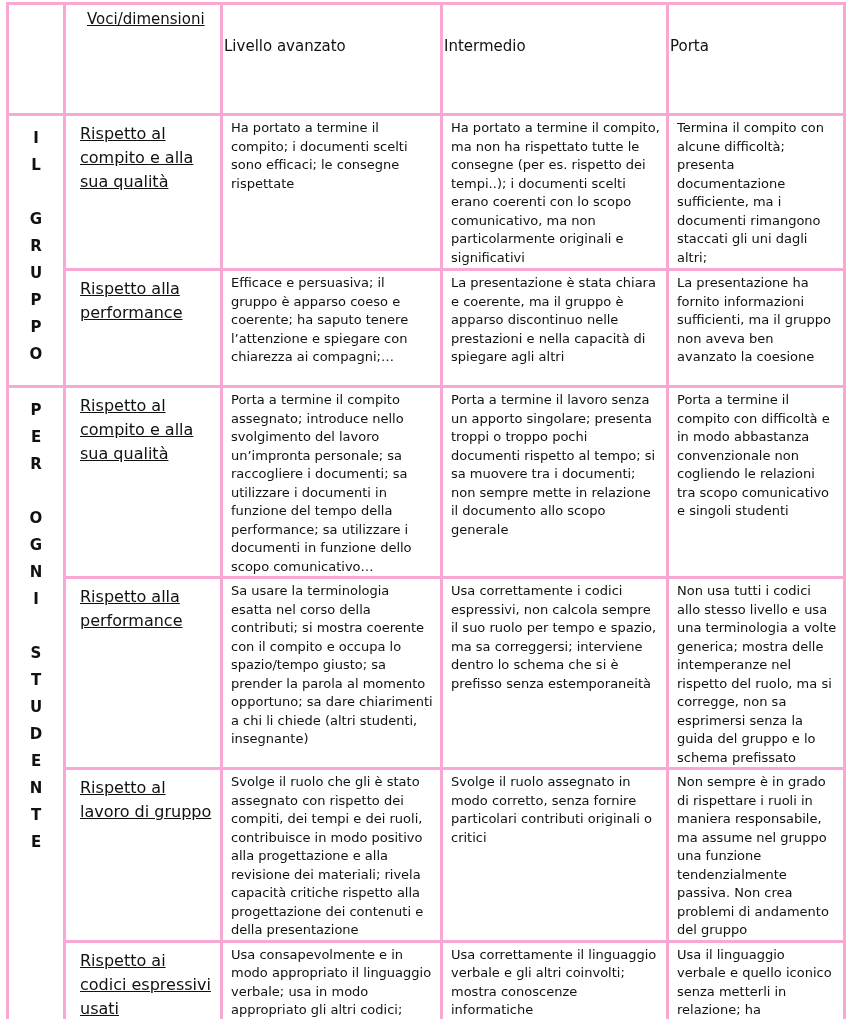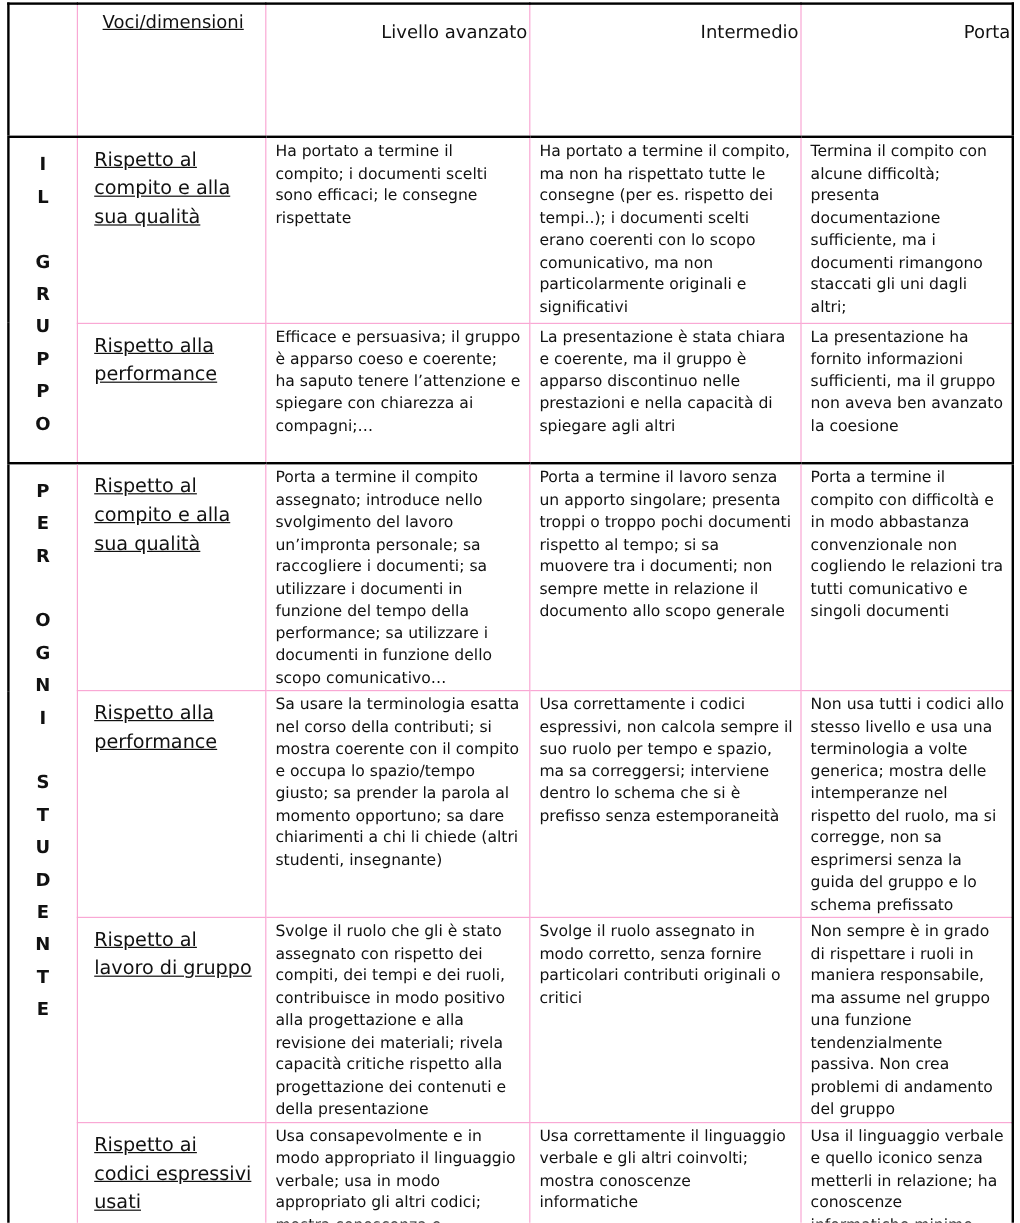--- a/index.html
+++ b/index.html
@@ -13,40 +13,40 @@
     color: #111111;
   }
   table.rubric {
     border-collapse: collapse;
     table-layout: fixed;
     margin: 2px 0 0 6px;
     width: 839px;
     background: #ffffff;
   }
   table.rubric td {
-    border: 1px solid #f9a8d4;
+    border: 3px solid #f9a8d4;
     vertical-align: top;
     overflow: hidden;
   }
   table.rubric {
     border: 2px solid #000000;
   }
   tr.section-start td {
     border-top: 2px solid #000000;
   }
   td.corner-cell { background: #ffffff; }
   td.dim-header {
     padding: 5px 4px 0 21px;
     font-size: 15px;
   }
   td.level-header {
     vertical-align: middle;
-    text-align: right;
+    text-align: left;
     font-size: 15px;
-    padding-top: 14px;
+    padding-top: 32px;
   }
   td.group-cell {
     text-align: center;
     padding-top: 9px;
   }
   .vertical-label .letter {
     font-weight: bold;
     font-size: 15px;
     line-height: 27px;
     text-align: center;
@@ -127,21 +127,21 @@
             <div class="letter">D</div>
             <div class="letter">E</div>
             <div class="letter">N</div>
             <div class="letter">T</div>
             <div class="letter">E</div>
           </div>
         </td>
         <td class="criterion-cell"><span class="underline">Rispetto al compito e alla sua qualità</span></td>
         <td class="desc-cell"><span>Porta a termine il compito assegnato; introduce nello svolgimento del lavoro un’impronta personale; sa raccogliere i documenti; sa utilizzare i  documenti in funzione del tempo della </span><span class="it">performance;</span><span> sa utilizzare i documenti in funzione dello scopo comunicativo…</span></td>
         <td class="desc-cell">Porta a termine il lavoro senza un apporto singolare; presenta troppi o troppo pochi documenti rispetto al tempo; si sa muovere tra i documenti; non sempre mette in relazione il documento allo scopo generale</td>
-        <td class="desc-cell">Porta a termine il compito con difficoltà e in modo abbastanza convenzionale non cogliendo le relazioni tra tutti comunicativo e singoli documenti</td>
+        <td class="desc-cell">Porta a termine il compito con difficoltà e in modo abbastanza convenzionale non cogliendo le relazioni tra scopo comunicativo e singoli studenti</td>
       </tr>
       <tr style="height: 173px;">
         <td class="criterion-cell"><span class="underline">Rispetto alla performance</span></td>
         <td class="desc-cell"><span>Sa usare la terminologia esatta nel corso della </span><span class="it">contributi</span><span>; si mostra coerente con il compito e occupa lo spazio/tempo giusto; sa prender la parola al momento opportuno; sa dare chiarimenti a chi li chiede (altri studenti, insegnante)</span></td>
         <td class="desc-cell">Usa correttamente i codici espressivi, non calcola sempre il suo ruolo per tempo e spazio, ma sa correggersi; interviene dentro lo schema che si è prefisso senza estemporaneità</td>
         <td class="desc-cell">Non usa tutti i codici allo stesso livello e usa una terminologia a volte generica; mostra delle intemperanze nel rispetto del ruolo, ma si corregge, non sa esprimersi senza la guida del gruppo e lo schema prefissato</td>
       </tr>
       <tr style="height: 167px; margin-top: 20px;">
         <td class="criterion-cell"><span class="underline">Rispetto al lavoro di gruppo</span></td>
         <td class="desc-cell">Svolge il ruolo che gli è stato assegnato con rispetto dei compiti, dei tempi e dei ruoli, contribuisce in modo positivo alla progettazione e alla revisione dei materiali; rivela capacità critiche rispetto alla progettazione dei contenuti e della presentazione</td>

